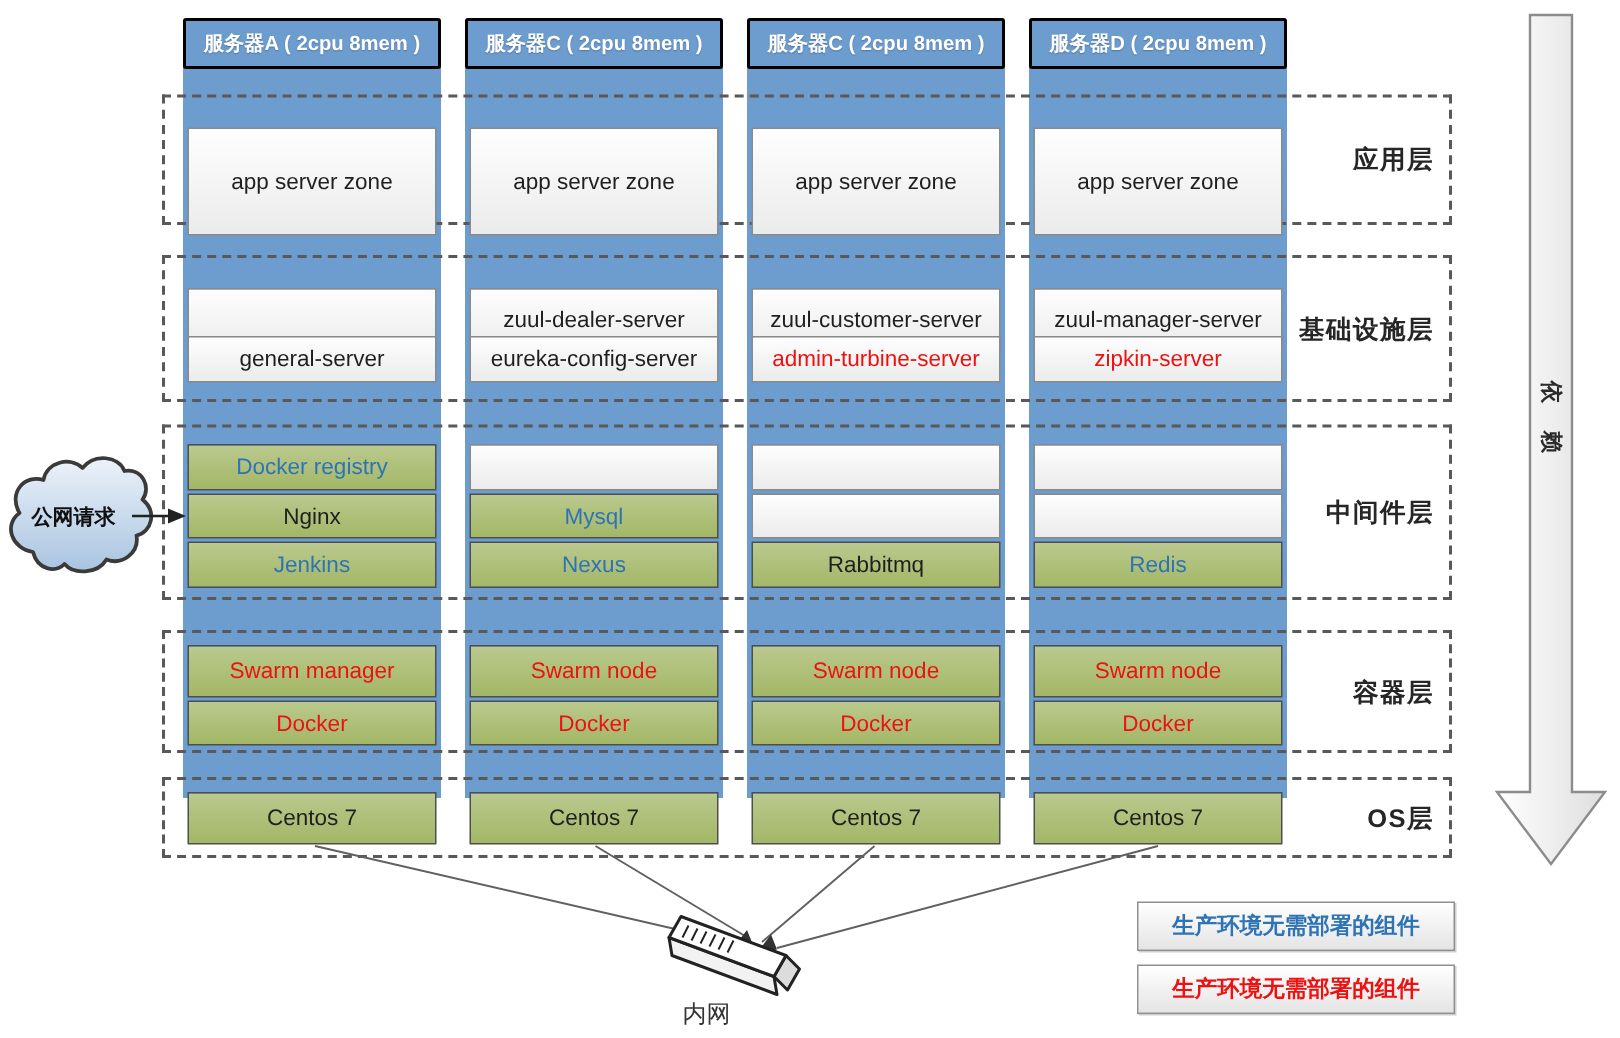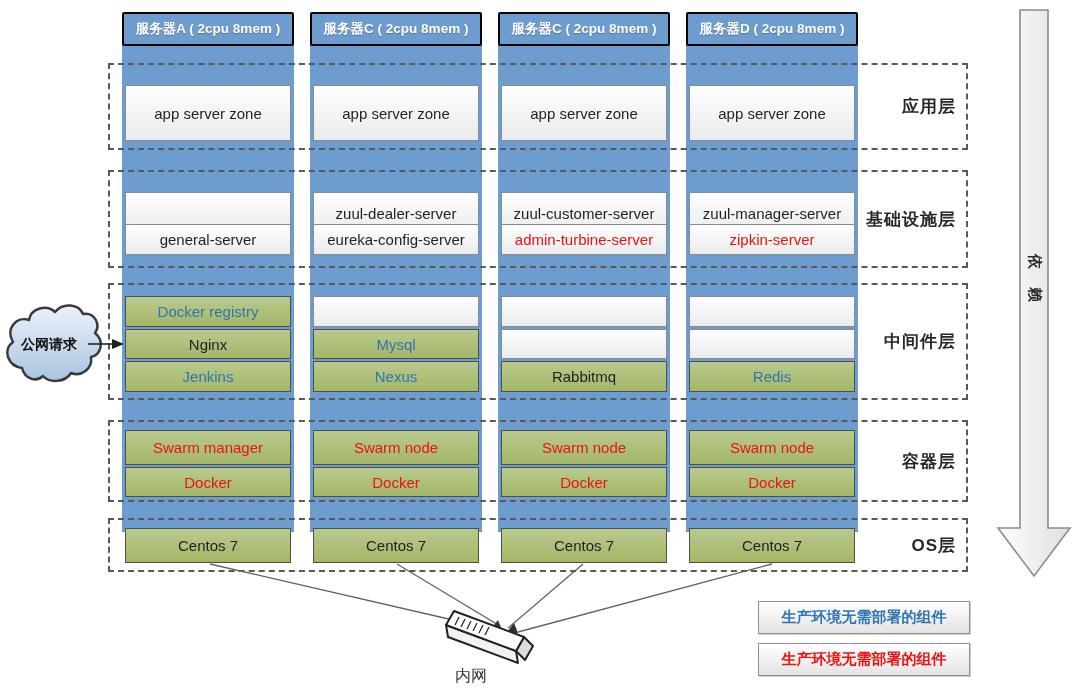--- a/index.html
+++ b/index.html
@@ -23,21 +23,21 @@
   }
   .l1{top:63px;height:87px}.l2{top:170px;height:98px}.l3{top:283px;height:117px}
   .l4{top:420px;height:82px}.l5{top:518px;height:54px}
   .layerlabel{font-size:17px;font-weight:600;color:#262626;letter-spacing:1px;}
   
   .cell{
     position:absolute;left:calc(var(--x) + 3px);width:166px;box-sizing:border-box;
     border:1px solid #8a8a8a;display:flex;align-items:center;justify-content:center;
     font-size:15px;z-index:6;white-space:nowrap;
   }
-  .r-app{top:85px;height:56px}
+  .r-app{top:85px;height:72px}
   .r-inf1{top:192px;height:42px}.r-inf2{top:224px;height:31px}
   .r-mid1{top:296px;height:31px}.r-mid2{top:329px;height:30px}.r-mid3{top:361px;height:31px}
   .r-con1{top:430px;height:35px}.r-con2{top:467px;height:30px}
   .r-os{top:528px;height:35px}
   .bg-white{background:linear-gradient(#fefefe,#ebebeb);}
   .bg-green{background:linear-gradient(#bac98e,#a3b766);border-color:#4e4e4e;}
   .t-black{color:#1f1f1f}.t-blue{color:#2e74b5}.t-red{color:#ee1111}
   
   .cloudlabel{position:absolute;left:10px;top:336px;width:78px;text-align:center;
     font-size:14px;font-weight:600;color:#101010;z-index:8;}

